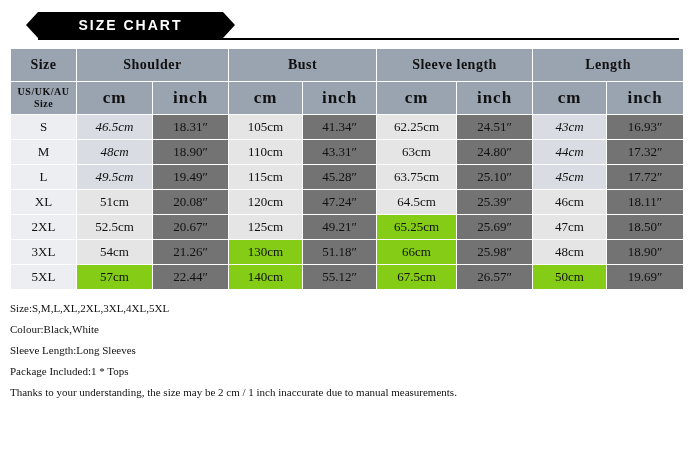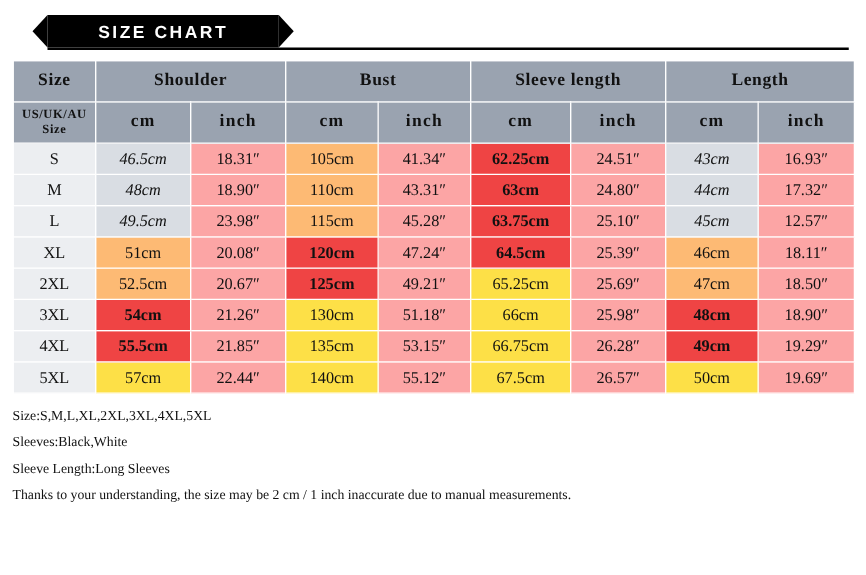--- a/index.html
+++ b/index.html
@@ -94,45 +94,45 @@
     font-weight: bold;
     font-size: 14px;
     height: 30px;
     letter-spacing: 0.5px;
   }
   
   .hdr2 td {
     background: #9aa3b0;
     color: #111111;
     font-weight: bold;
-    font-size: 14px;
+    font-size: 17px;
     height: 30px;
     letter-spacing: 1px;
     font-family: "Liberation Mono", monospace;
   }
   .hdr-size {
     font-size: 10px !important;
     line-height: 12px;
     letter-spacing: 0.5px !important;
   }
   
   tbody td {
     height: 22px;
     font-size: 13px;
     color: #111111;
   }
   td.col-size {
     background: #eceef1;
     font-weight: normal;
   }
   td.shade-a { background: #d9dde3; font-style: italic; }
-  td.shade-b { background: #fdba74; }
-  td.shade-c { background: #ef4444; font-weight: bold; }
-  td.shade-d { background: #fde047; }
-  td.white   { background: #fca5a5; }
+  td.shade-b { background: #e5e5e5; }
+  td.shade-c { background: #e5e5e5; }
+  td.shade-d { background: #84cc16; }
+  td.white   { background: #737373; }
 
   
   col.c-size    { width: 66px; }
   col.c-sh-cm   { width: 76px; }
   col.c-sh-in   { width: 76px; }
   col.c-bu-cm   { width: 74px; }
   col.c-bu-in   { width: 74px; }
   col.c-sl-cm   { width: 80px; }
   col.c-sl-in   { width: 76px; }
   col.c-le-cm   { width: 74px; }
@@ -223,27 +223,27 @@
           <td class="white">43.31″</td>
           <td class="shade-c">63cm</td>
           <td class="white">24.80″</td>
           <td class="shade-a">44cm</td>
           <td class="white">17.32″</td>
         </tr>
 
         <tr>
           <td class="col-size">L</td>
           <td class="shade-a">49.5cm</td>
-          <td class="white">23.98″</td>
+          <td class="white">19.49″</td>
           <td class="shade-b">115cm</td>
           <td class="white">45.28″</td>
           <td class="shade-c">63.75cm</td>
           <td class="white">25.10″</td>
           <td class="shade-a">45cm</td>
-          <td class="white">12.57″</td>
+          <td class="white">17.72″</td>
         </tr>
 
         <tr>
           <td class="col-size">XL</td>
           <td class="shade-b">51cm</td>
           <td class="white">20.08″</td>
           <td class="shade-c">120cm</td>
           <td class="white">47.24″</td>
           <td class="shade-c">64.5cm</td>
           <td class="white">25.39″</td>
@@ -268,47 +268,37 @@
           <td class="shade-c">54cm</td>
           <td class="white">21.26″</td>
           <td class="shade-d">130cm</td>
           <td class="white">51.18″</td>
           <td class="shade-d">66cm</td>
           <td class="white">25.98″</td>
           <td class="shade-c">48cm</td>
           <td class="white">18.90″</td>
         </tr>
 
-        <tr>
-          <td class="col-size">4XL</td>
-          <td class="shade-c">55.5cm</td>
-          <td class="white">21.85″</td>
-          <td class="shade-d">135cm</td>
-          <td class="white">53.15″</td>
-          <td class="shade-d">66.75cm</td>
-          <td class="white">26.28″</td>
-          <td class="shade-c">49cm</td>
-          <td class="white">19.29″</td>
-        </tr>
 
         <tr>
           <td class="col-size">5XL</td>
           <td class="shade-d">57cm</td>
           <td class="white">22.44″</td>
           <td class="shade-d">140cm</td>
           <td class="white">55.12″</td>
           <td class="shade-d">67.5cm</td>
           <td class="white">26.57″</td>
           <td class="shade-d">50cm</td>
           <td class="white">19.69″</td>
         </tr>
       </tbody>
     </table>
   </div>
 
   <div class="notes">
     <div class="note-line">Size:S,M,L,XL,2XL,3XL,4XL,5XL</div>
-    <div class="note-line">Sleeves:Black,White</div>
+    <div class="note-line">Colour:Black,White</div>
     <div class="note-line">Sleeve Length:Long Sleeves</div>
+    <div class="note-line">Package Included:1 * Tops</div>
     <div class="note-line">Thanks to your understanding, the size may be 2 cm / 1 inch inaccurate due to manual measurements.</div>
   </div>
 
 </div>
 
 </body></html>

